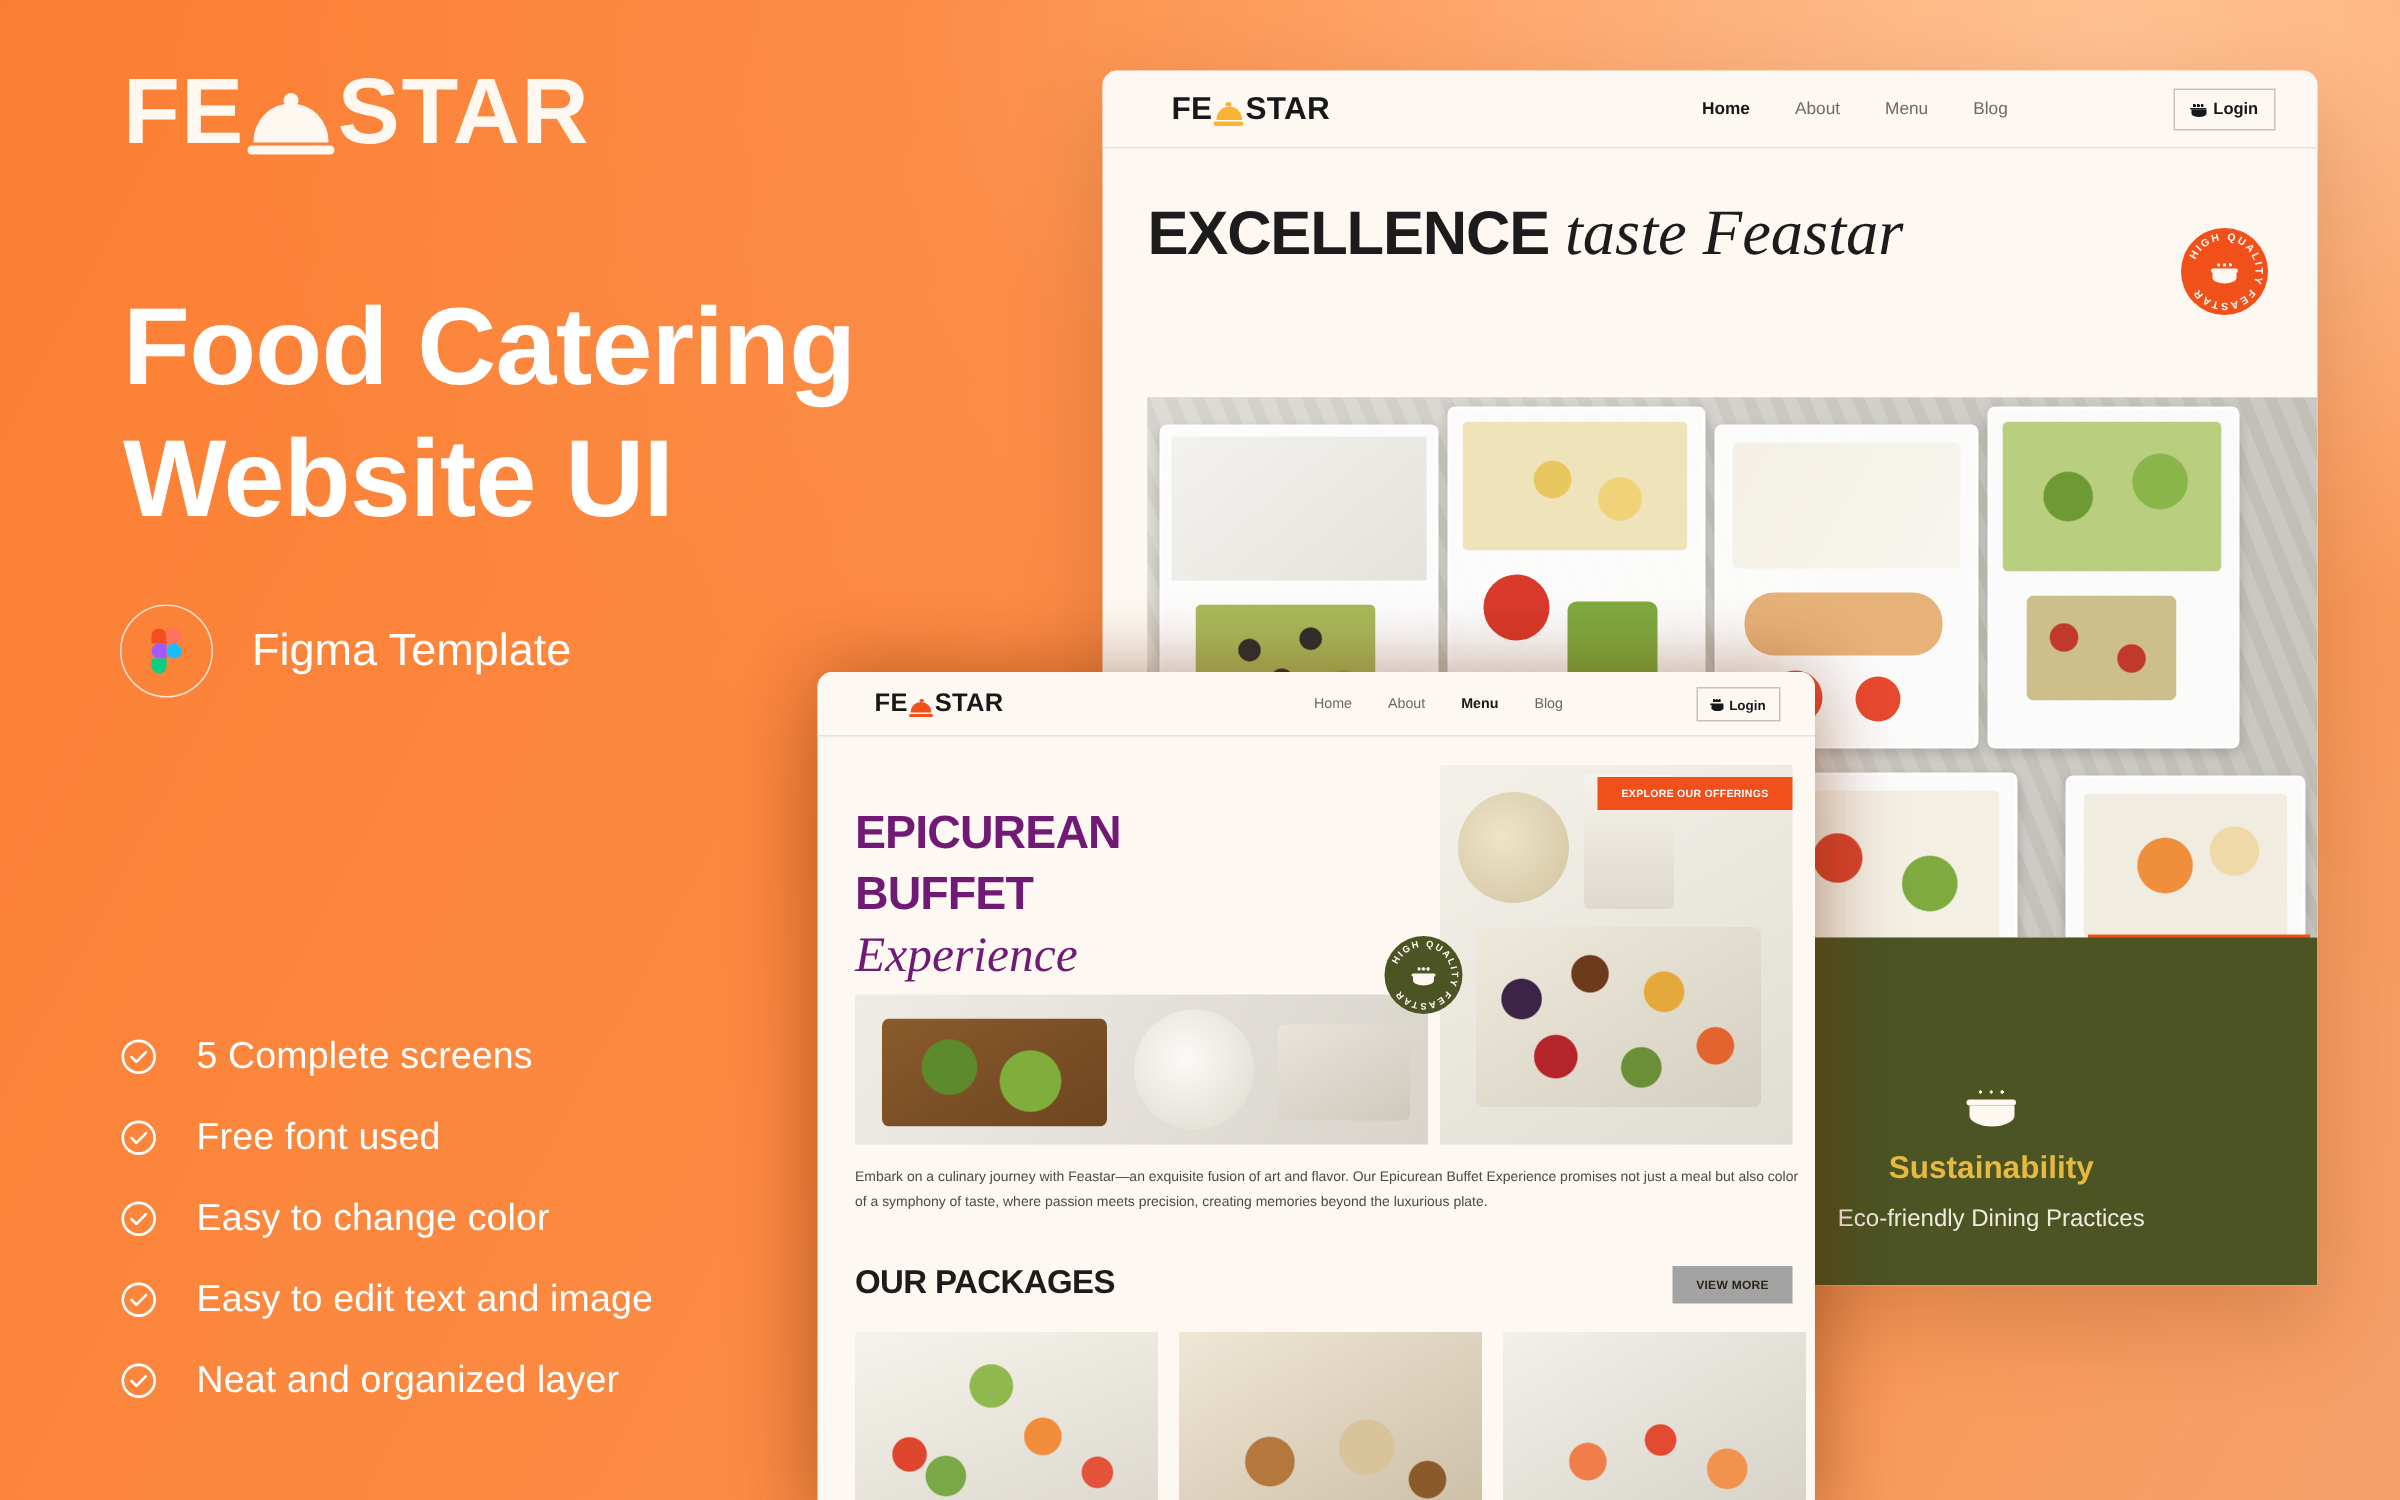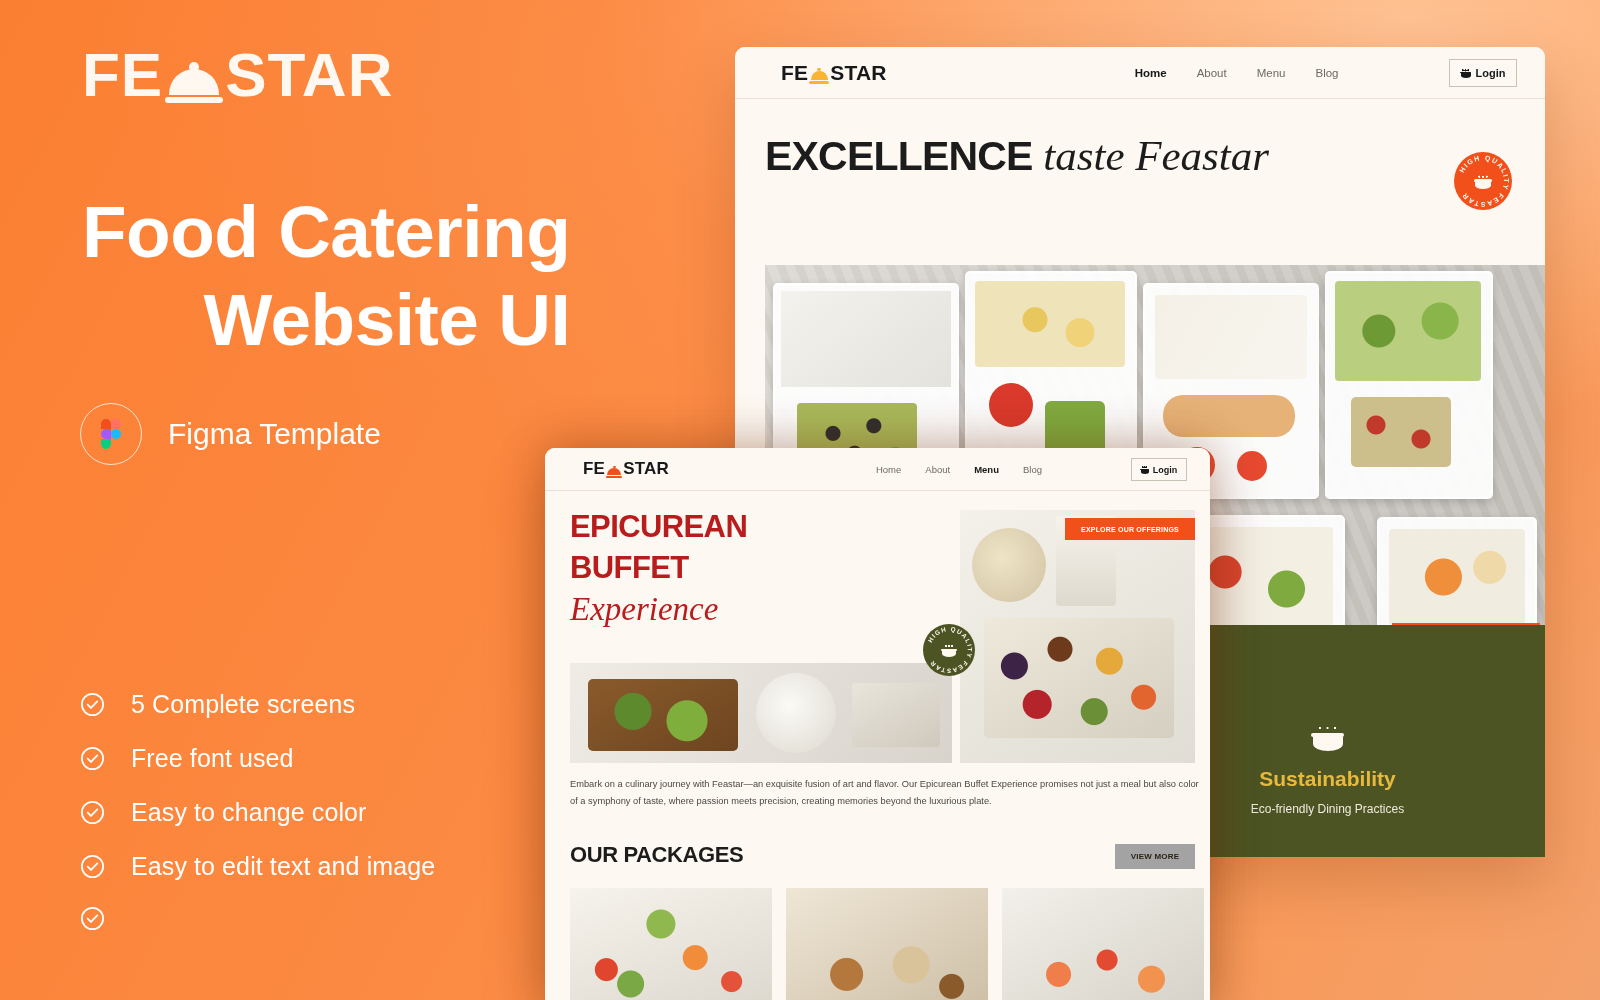--- a/index.html
+++ b/index.html
@@ -44,21 +44,21 @@
   .logo-cloche .knob {
     position: absolute; left: 24px; bottom: 31px; width: 10px; height: 10px;
     background: #FFF8F0; border-radius: 50%;
   }
 
   .headline {
     position: absolute; left: 82px; top: 188px;
     font-size: 73px; line-height: 1.2; font-weight: 700;
     color: #FFFFFF; letter-spacing: -0.5px;
   }
-  .headline span { display: block; text-align: right; }
+  .headline span { display: block; }
 
   .figma-row { position: absolute; left: 80px; top: 403px; display: flex; align-items: center; gap: 26px; }
   .figma-circle {
     width: 62px; height: 62px; border-radius: 50%;
     border: 1.5px solid rgba(255,255,255,0.75);
     display: flex; align-items: center; justify-content: center;
   }
   .figma-mark { position: relative; width: 20px; height: 30px; }
   .figma-mark i { position: absolute; display: block; }
   .fm-tl { left:0; top:0; width:10px; height:10px; background:#F24E1E; border-radius:5px 5px 0 0; }
@@ -173,39 +173,39 @@
   .values-grid {
     position: absolute; left: 30px; right: 30px; top: 96px; display: flex;
   }
   .value-col { flex: 1; text-align: center; padding: 0 10px; position: relative; }
   .value-col + .value-col::before {
     content: ""; position: absolute; left: 0; top: 8px; bottom: -8px; width: 1px;
     background: rgba(255,248,240,0.28);
   }
   .value-icon { color: #FFF8F0; margin: 0 auto 16px; width: 30px; height: 30px; position: relative; }
   .value-name { color: #E8B93F; font-size: 21px; font-weight: 700; margin-bottom: 9px; }
-  .value-desc { font-size: 12px; line-height: 1.6; color: #F0EADF; }
+  .value-desc { font-size: 16px; line-height: 1.6; color: #F0EADF; }
 
   
   #mockup2 {
     left: 545px; top: 448px; width: 665px; height: 560px;
     border-radius: 10px 10px 0 0;
     box-shadow: 0 -6px 46px rgba(110,40,0,0.30), 0 24px 60px rgba(110,40,0,0.28);
   }
   #mockup2 .m-nav { height: 43px; padding: 0 0 0 38px; }
   #mockup2 .m-logo { font-size: 17px; }
   #mockup2 .m-cloche { width: 16px; height: 13px; }
   #mockup2 .m-cloche .dome, #mockup2 .m-cloche .base, #mockup2 .m-cloche .knob { background: #F2501B; }
   #mockup2 .m-menu { gap: 24px; margin-left: 207px; font-size: 9.5px; }
   #mockup2 .m-login { position: absolute; right: 23px; top: 10px; width: 56px; height: 23px; font-size: 9px; gap: 4px; }
   #mockup2 .bowl-icon { width: 8px; height: 8px; }
 
   .ep-title {
-    position: absolute; left: 25px; top: 58px; width: 330px;
-    font-size: 31px; font-weight: 700; line-height: 1.33; color: #b91c1c;
+    position: absolute; left: 25px; top: 86px; width: 330px;
+    font-size: 31px; font-weight: 700; line-height: 1.33; color: #701a75;
     letter-spacing: -0.6px;
   }
   .ep-title .serif {
     display: block; font-family: "Liberation Serif", serif; font-style: italic;
     font-weight: 400; font-size: 33px; letter-spacing: 0;
   }
   .ep-photo-left {
     position: absolute; left: 25px; top: 215px; width: 382px; height: 100px;
     background: linear-gradient(120deg,#efece6,#d8d4cc); overflow: hidden;
   }
@@ -330,20 +330,21 @@
         </span>
         <span class="feature-label">Easy to edit text and image</span>
       </div>
       <div class="feature">
         <span class="check-icon">
           <svg viewBox="0 0 24 24" fill="none">
               <circle cx="12" cy="12" r="10.2" stroke="#FFFFFF" stroke-width="1.7"></circle>
               <path d="M7.4 12.2l3.1 3.1 6.1-6.3" stroke="#FFFFFF" stroke-width="1.7" stroke-linecap="round" stroke-linejoin="round"></path>
             </svg>
         </span>
+        <span class="feature-label">Neat and organized layer</span>
       </div>
     </div>
   </div>
 
   <div class="mockup" id="mockup1">
 
     <div class="m-nav">
       <div class="m-logo">
         <span>FE</span>
         <span class="m-cloche">

